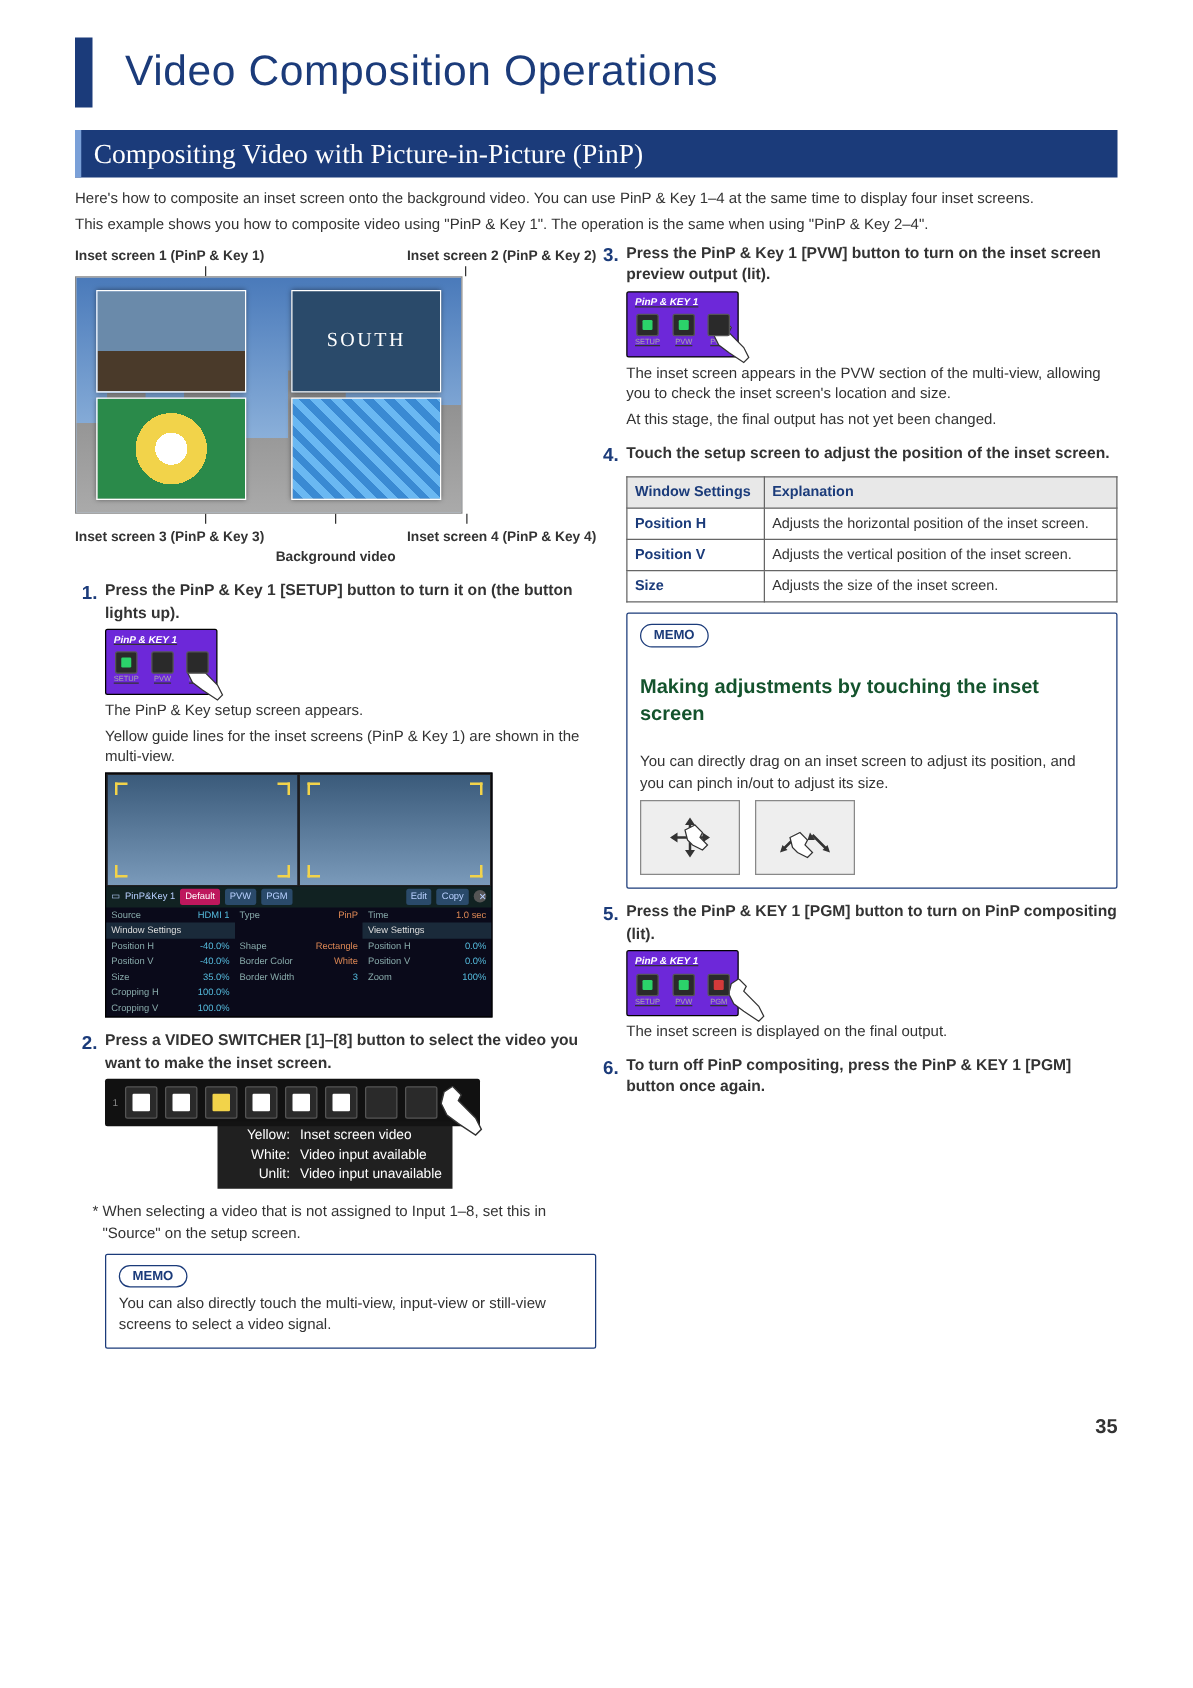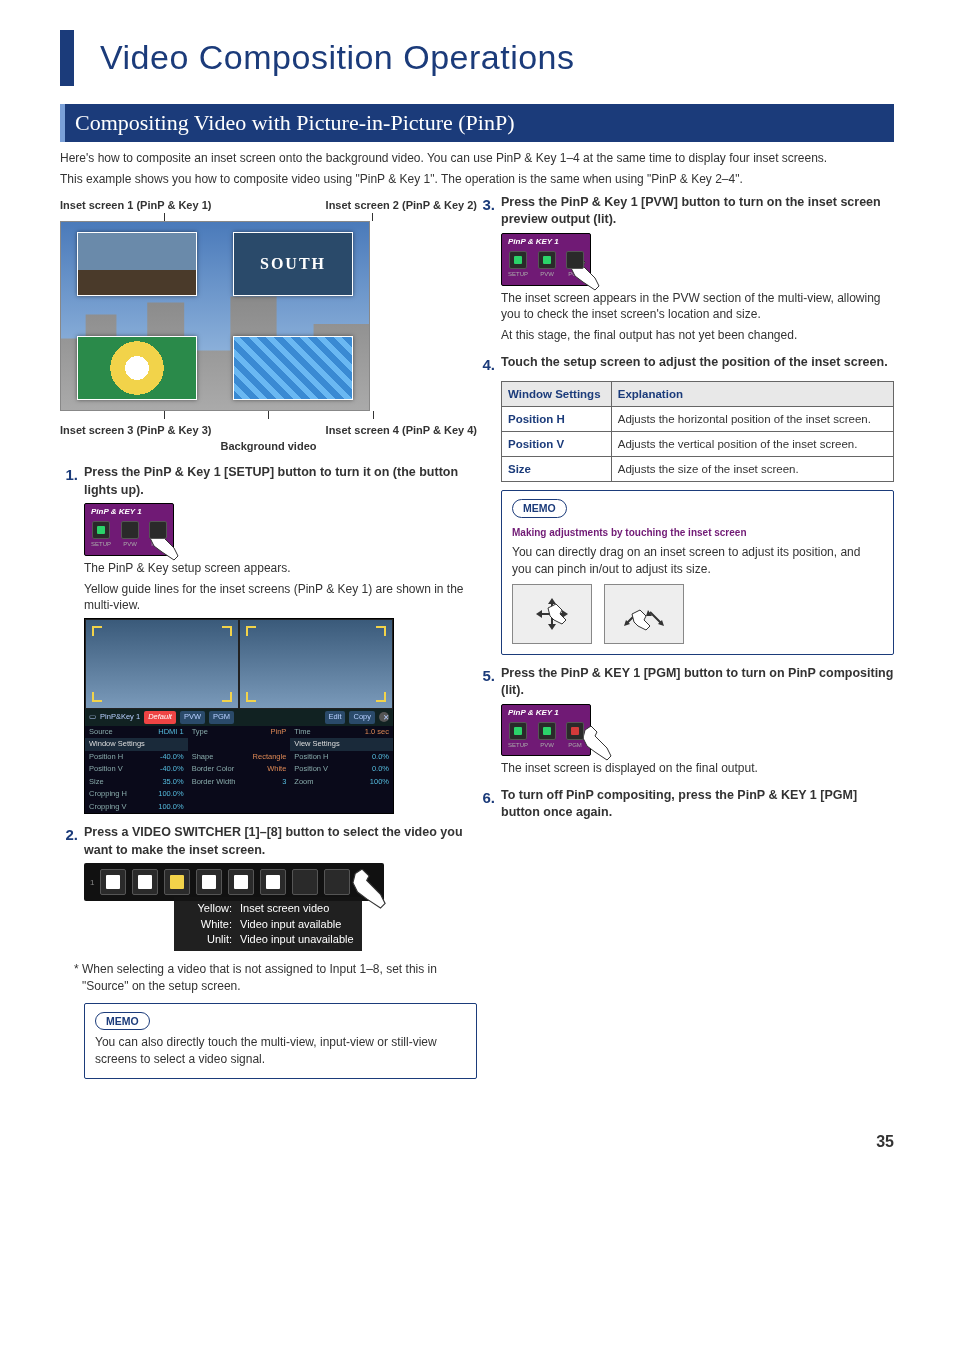--- a/index.html
+++ b/index.html
@@ -21,35 +21,35 @@
   .lbl-center { text-align: center; }
 
   .step { display: flex; gap: 6px; margin: 10px 0 4px 0; }
   .step-num { color: #1b3b7a; font-weight: bold; font-size: 15px; min-width: 18px; text-align: right; }
   .step-text { font-weight: bold; font-size: 12.5px; flex: 1; }
   .step-body { margin-left: 24px; }
   .step-body p { margin: 4px 0; }
 
   .memo-box { border: 1px solid #1b3b7a; border-radius: 2px; padding: 8px 10px 10px 10px; margin: 8px 0 8px 24px; }
   .memo-pill { display: inline-block; border: 1.5px solid #1b3b7a; color: #1b3b7a; font-weight: bold; font-size: 10.5px; padding: 1px 10px; border-radius: 10px; margin-bottom: 4px; }
-  .memo-title { color: #701a75; font-weight: bold; margin: 4px 0; font-size: 10px; }
+  .memo-title { color: #14532d; font-weight: bold; margin: 17px 0; font-size: 16px; }
 
   .footnote { margin-left: 14px; text-indent: -8px; padding-left: 8px; margin-top: 6px; }
 
   table.settings { border-collapse: collapse; width: 100%; margin: 6px 0 8px 24px; width: calc(100% - 24px); }
   table.settings th, table.settings td { border: 1px solid #666; padding: 4px 6px; font-size: 11.5px; text-align: left; vertical-align: top; }
   table.settings th { background: #e8e8e8; color: #1b3b7a; font-weight: bold; }
   table.settings td.key { color: #1b3b7a; font-weight: bold; width: 28%; }
 
   .legend-row { display: flex; gap: 8px; font-size: 11px; }
   .legend-key { width: 50px; text-align: right; }
 
   .page-num { text-align: right; font-weight: bold; font-size: 16px; margin-top: 44px; }
 
-  .panel { background:#701a75; border:1px solid #000; border-radius:2px; display:inline-block; }
+  .panel { background:#6d28d9; border:1px solid #000; border-radius:2px; display:inline-block;text-decoration:underline; }
   .panel .title { color:#fff; font-size:8px; padding:2px 6px 0 6px; font-style:italic; font-weight:bold; }
   .btnrow { display:flex; gap:10px; padding:4px 6px 6px 6px; align-items:center; }
   .sqbtn { width:18px; height:18px; background:#2a2a2a; border:1px solid #555; border-radius:2px; position:relative; }
   .sqbtn.green::after { content:""; position:absolute; inset:4px; background:#2bd36a; border-radius:1px; }
   .sqbtn.red::after { content:""; position:absolute; inset:4px; background:#d33a3a; border-radius:1px; }
   .sublab { color:#aaa; font-size:6px; text-align:center; margin-top:1px; }
   .btncol { display:flex; flex-direction:column; align-items:center; }
 
   .hand { display:inline-block; }
 
@@ -68,32 +68,32 @@
   .setup-screen { background:#0a0a1a; color:#b8d0ff; font-size:7.5px; width:310px; margin-left:24px; border:1px solid #000; }
   .setup-screen .top { display:flex; height:90px; }
   .setup-screen .half { flex:1; background:linear-gradient(#3a5a7a,#7a9aba); position:relative; border:1px solid #222; }
   .setup-screen .corner { position:absolute; width:10px; height:10px; border:2px solid #f2d34a; }
   .setup-screen .c-tl { top:6px; left:6px; border-right:none; border-bottom:none; }
   .setup-screen .c-tr { top:6px; right:6px; border-left:none; border-bottom:none; }
   .setup-screen .c-bl { bottom:6px; left:6px; border-right:none; border-top:none; }
   .setup-screen .c-br { bottom:6px; right:6px; border-left:none; border-top:none; }
   .setup-screen .bar { display:flex; align-items:center; background:#122; padding:2px 4px; gap:4px; }
   .setup-screen .pill { background:#2a4a6a; padding:1px 4px; border-radius:2px; }
-  .setup-screen .pill.sel { background:#ef4444; color:#fff;font-style:italic; }
+  .setup-screen .pill.sel { background:#be185d; color:#fff; }
   .setup-screen .pill.x { background:#555; border-radius:50%; width:10px; height:10px; text-align:center; line-height:10px; margin-left:auto; }
   .setup-screen table { width:100%; border-collapse:collapse; }
   .setup-screen td { padding:1px 4px; color:#8aa; }
   .setup-screen td.v { text-align:right; color:#5bd; }
   .setup-screen td.r { text-align:right; color:#d85; }
   .setup-screen td.h { color:#ddd; background:#1a2a3a; }
 
   .compimg { width:310px; height:190px; margin-left:0; border:1px solid #888; background:linear-gradient(#4a7aba,#a8c8e8); position:relative; overflow:hidden; }
   .compimg .bg-buildings { position:absolute; bottom:0; left:0; right:0; height:120px; background:
     linear-gradient(#888,#aaa); clip-path: polygon(0 100%, 0 40%, 8% 40%, 8% 20%, 18% 20%, 18% 55%, 28% 55%, 28% 10%, 40% 10%, 40% 50%, 55% 50%, 55% 5%, 70% 5%, 70% 48%, 82% 48%, 82% 28%, 100% 28%, 100% 100%);}
-  .inset { position:absolute; width:120px; height:64px; border:1px solid #fff; box-shadow:0 0 4px rgba(0,0,0,.5);font-weight:bold; }
+  .inset { position:absolute; width:120px; height:82px; border:1px solid #fff; box-shadow:0 0 4px rgba(0,0,0,.5); }
   .inset.i1 { top:10px; left:16px; background:linear-gradient(#6a8aaa 60%,#4a3a2a 60%); }
   .inset.i2 { top:10px; right:16px; background:#2a4a6a; display:flex; align-items:center; justify-content:center; color:#fff; font-family:serif; font-size:16px; letter-spacing:2px; }
   .inset.i3 { bottom:10px; left:16px; background:radial-gradient(circle at 50% 50%, #fff 0 18%, #f2d34a 18% 40%, #2a8a4a 40%);}
   .inset.i4 { bottom:10px; right:16px; background:repeating-linear-gradient(45deg,#3a8ad3 0 6px,#6ab8f2 6px 12px); }
   .tick { width:1px; height:8px; background:#333; margin:0 auto; }
 
 </style>
 </head>
 <body>
 

